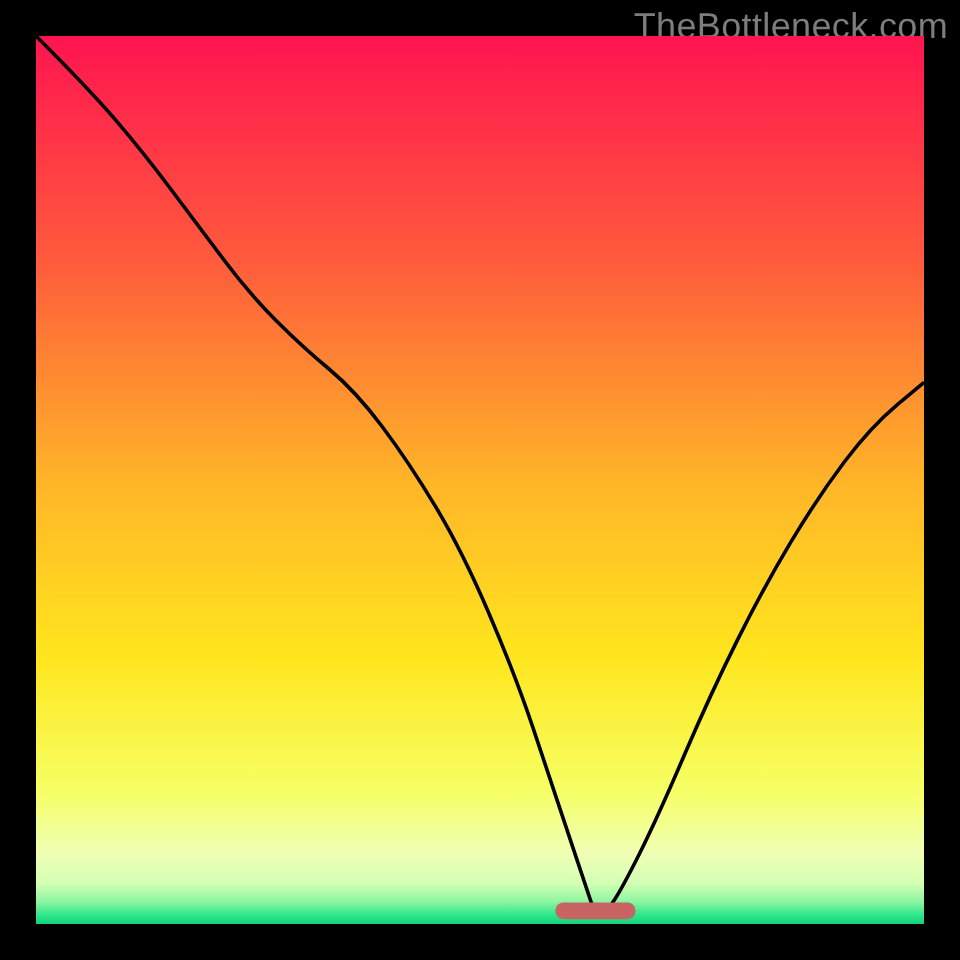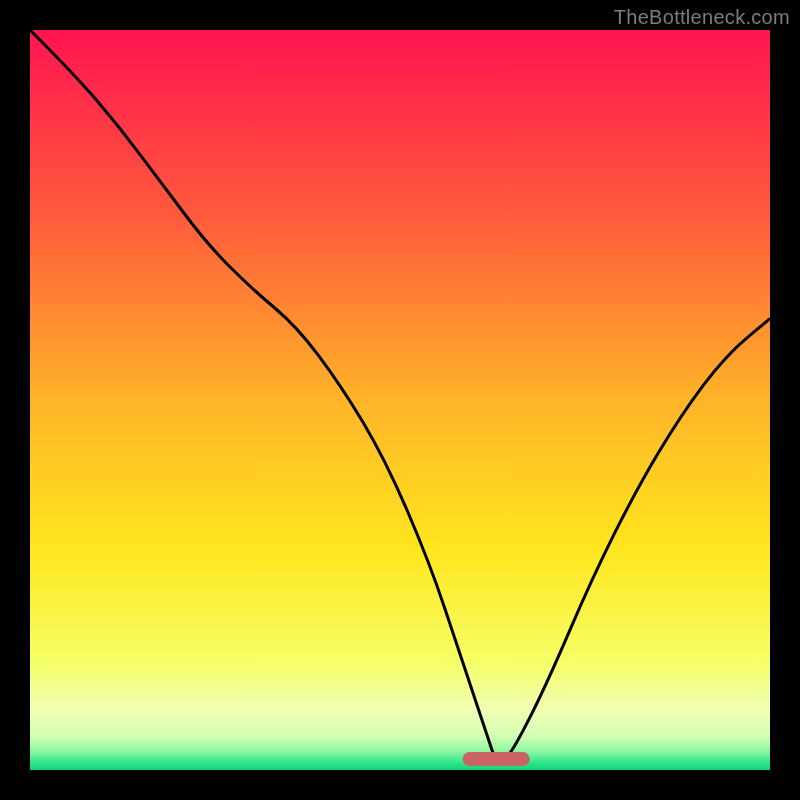--- a/index.html
+++ b/index.html
@@ -39,21 +39,21 @@
     height: 14px;
     border-radius: 7px;
     background: #c86464;
     transform: translate(-50%, -50%);
   }
   .watermark {
     position: absolute;
     top: 6px;
     right: 10px;
     color: #7d7d7d;
-    font-size: 20px;
+    font-size: 30px;
     font-weight: 500;
     letter-spacing: 0.3px;
     user-select: none;
   }
 </style>
 </head>
 <body>
 
 <div class="watermark">TheBottleneck.com</div>
 

